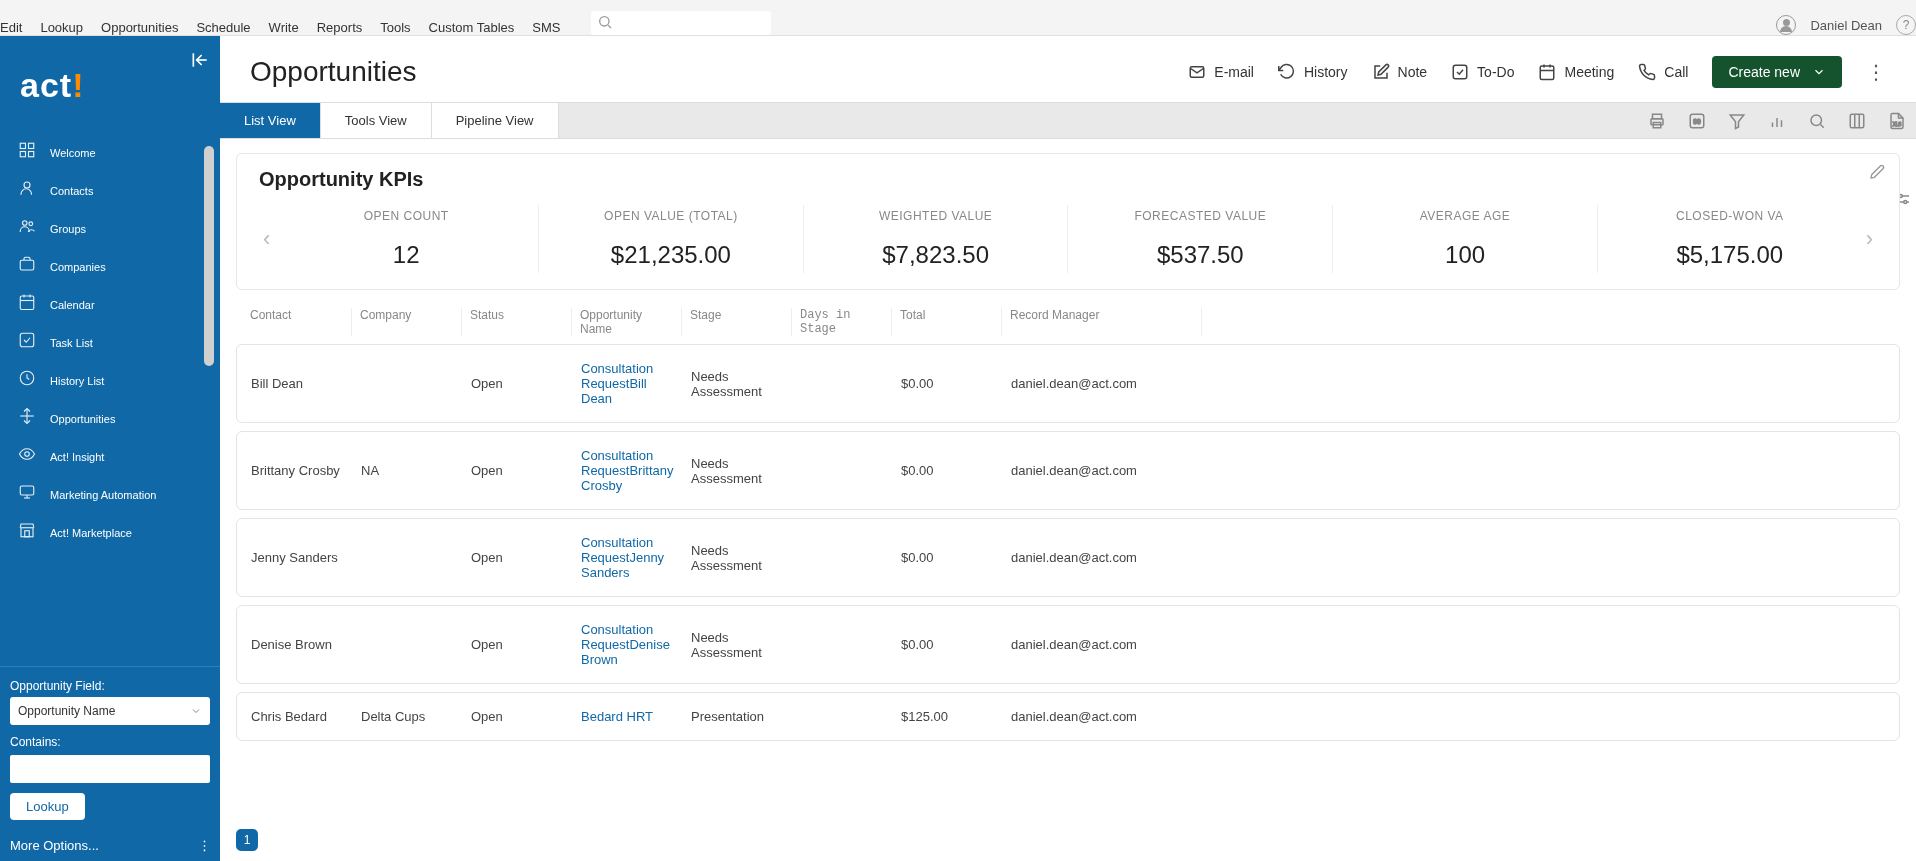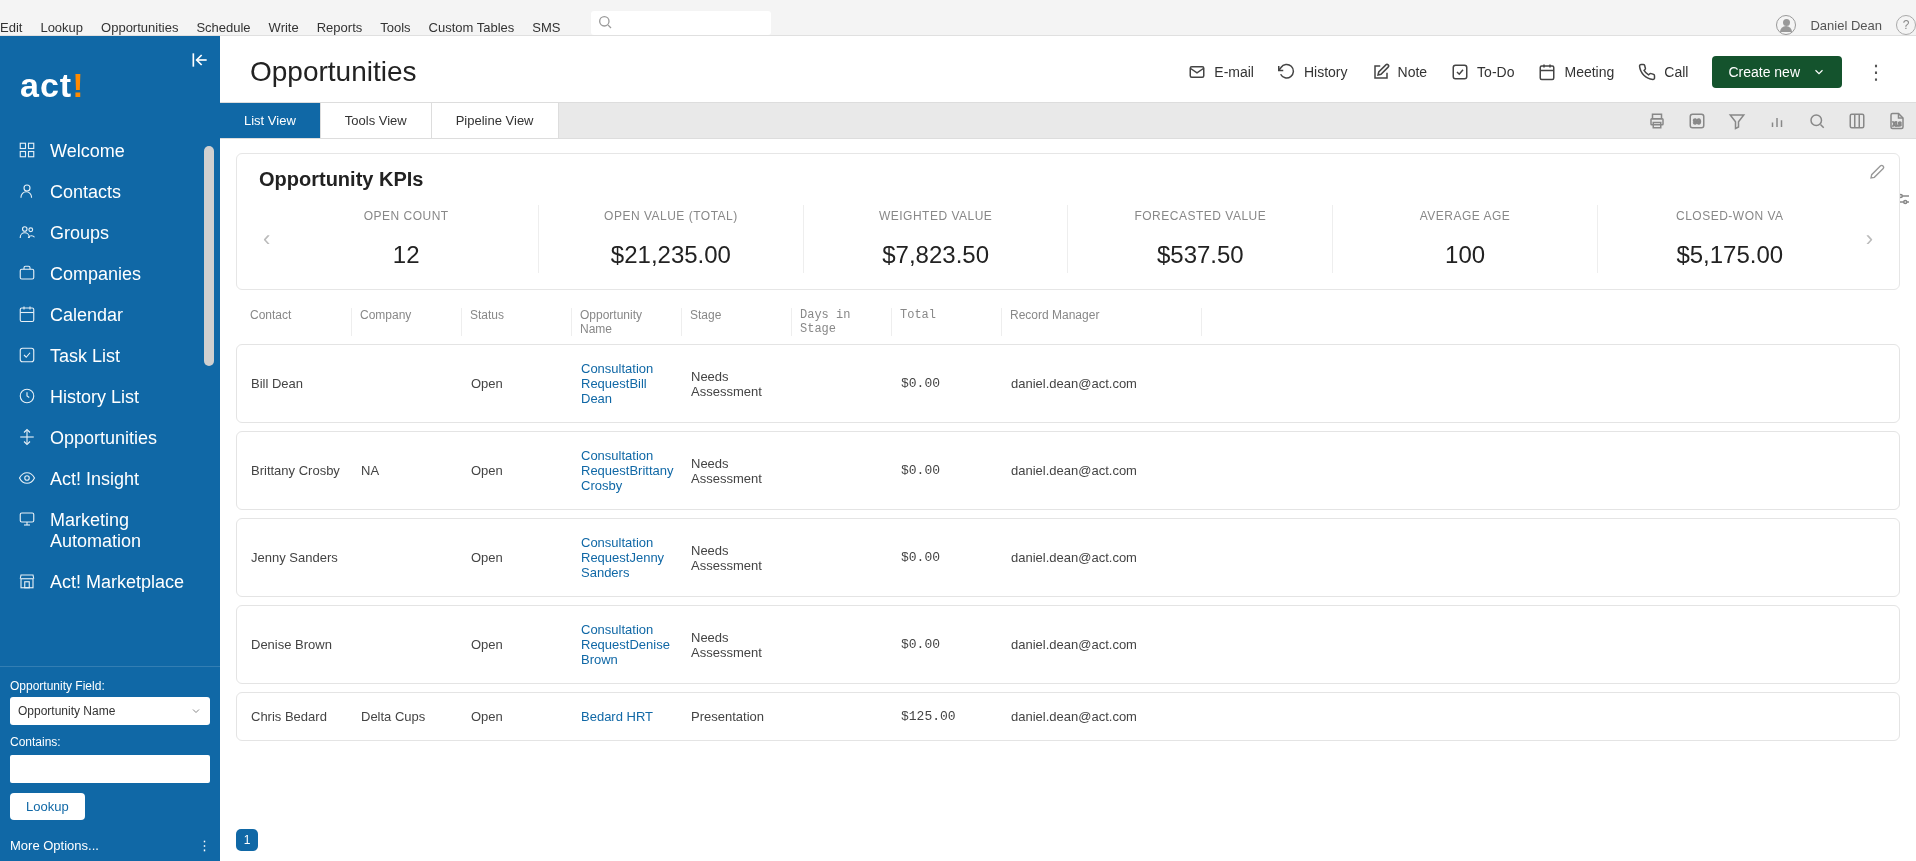--- a/index.html
+++ b/index.html
@@ -14,21 +14,21 @@
 .avatar-circle { width:20px; height:20px; border:1px solid #999; border-radius:50%; display:inline-block; position:relative; }
 .avatar-circle::before { content:""; position:absolute; width:7px; height:7px; border-radius:50%; background:#999; top:3px; left:6px; }
 .avatar-circle::after { content:""; position:absolute; width:12px; height:6px; border-radius:6px 6px 0 0; background:#999; bottom:2px; left:3px; }
 .help-circle { width:20px; height:20px; border:1px solid #aaa; border-radius:50%; display:flex; align-items:center; justify-content:center; font-size:12px; color:#888; }
 .layout { display:flex; height: calc(100vh - 36px); position:relative; }
 .sidebar { width: 220px; background: #1068a6; color:#fff; display:flex; flex-direction:column; position:relative; }
 .collapse-btn { position:absolute; top:14px; right:10px; color:#fff; cursor:pointer; }
 .logo { padding: 30px 20px 26px; font-size: 34px; font-weight: bold; letter-spacing:1px; }
 .logo .ex { color:#ff8a00; }
 .nav { flex:1; overflow:auto; }
-.nav-item { display:flex; align-items:flex-start; gap:14px; padding: 10px 18px; font-size:18px; cursor:pointer; }
+.nav-item { display:flex; align-items:flex-end; gap:14px; padding: 10px 18px; font-size:11px; cursor:pointer; }
 .nav-icon { width:18px; height:18px; display:inline-block; opacity:0.9; }
 .lookup-panel { padding: 8px 10px 12px; border-top: 1px solid rgba(255,255,255,0.15); font-size:12px; }
 .lookup-panel label { display:block; margin: 4px 0 4px; font-size:12px; }
 .lookup-select { width:100%; height:28px; background:#fff; color:#333; border:none; border-radius:3px; padding:0 8px; font-size:12px; display:flex; align-items:center; justify-content:space-between; cursor:pointer; }
 .lookup-input { width:100%; height:28px; border:none; border-radius:2px; padding:0 6px; margin-top:2px; font-size:12px; }
 .lookup-btn { margin-top:10px; background:#fff; color:#1068a6; border:none; border-radius:4px; padding:6px 16px; font-size:13px; cursor:pointer; font-weight:500; }
 .more-row { display:flex; align-items:center; justify-content:space-between; padding: 6px 10px 8px; font-size:13px; }
 .content { flex:1; background:#fff; display:flex; flex-direction:column; overflow:hidden; position:relative; }
 .page-header { display:flex; align-items:center; padding: 20px 30px 14px; }
 .page-title { font-size: 28px; font-weight:500; color:#222; }
@@ -54,21 +54,21 @@
 .kpi-value { font-size:24px; color:#222; font-weight:500; }
 .table-wrap { margin: 6px 8px; }
 .thead { display:flex; font-size:12px; color:#888; padding: 8px 6px; }
 .th, .td { padding: 0 8px; }
 .c-contact { width:110px; }
 .c-company { width:110px; }
 .c-status { width:110px; }
 .c-opp { width:110px; }
 .c-stage { width:110px; }
 .c-days { width:100px;font-family:Liberation Mono, monospace; }
-.c-total { width:110px;font-family:Liberation Mono, monospace; }
+.c-total { width:110px; }
 .c-mgr { width:200px; }
 .th { border-right:1px solid #eee; }
 .trow { display:flex; align-items:center; border:1px solid #e4e4e4; border-radius:6px; margin-bottom:8px; padding: 16px 6px; font-size:13px; color:#444; background:#fff; }
 .td a { color:#1068a6; text-decoration:none; }
 .settings-toggle { position:absolute; top:150px; right:0; color:#888; cursor:pointer; padding:4px; }
 .pager { padding: 6px 16px 10px; }
 .page-pill { background:#1068a6; color:#fff; width:22px; height:22px; border-radius:5px; display:flex; align-items:center; justify-content:center; font-size:12px; }
 svg { display:block; }
 .scroll-handle { position:absolute; left:204px; top:110px; width:10px; height:220px; background:#d0d0d0; border-radius:5px; }
 </style>

